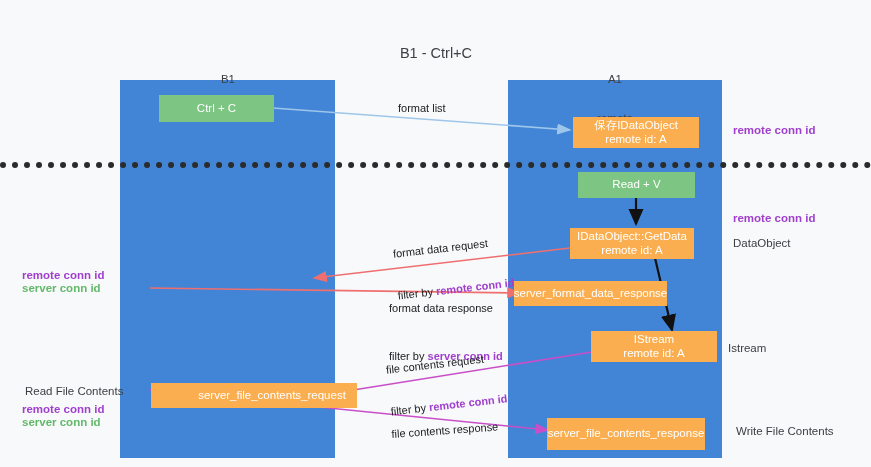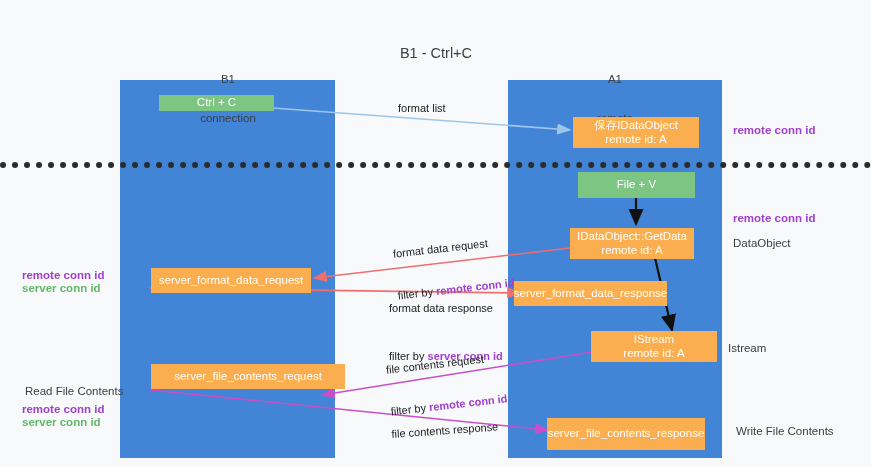--- a/index.html
+++ b/index.html
@@ -109,32 +109,31 @@
 
     <div class="lane-head" style="left:152px;top:47px;width:152px;">
       <div>B1</div>
       <div>connection</div>
     </div>
     <div class="lane-head" style="left:539px;top:47px;width:152px;">
       <div>A1</div>
       <div>remote</div>
     </div>
 
-    <div class="node green" style="left:159px;top:95px;width:115px;height:16px;">Ctrl + C</div>
+    <div class="node green" style="left:159px;top:95px;width:115px;height:27px;">Ctrl + C</div>
 
-    <div class="node orange" style="left:151px;top:268px;width:160px;height:25px;">server_format_data_request</div>
 
-    <div class="node orange" style="left:151px;top:364px;width:194px;height:25px;">server_file_contents_request</div>
+    <div class="node orange" style="left:151px;top:383px;width:170px;height:25px;padding-left:36px;">server_file_contents_request</div>
 
     <div class="node orange" style="left:573px;top:117px;width:126px;height:31px;flex-direction:column;">
       <span>保存IDataObject</span>
       <span>remote id: A</span>
     </div>
 
-    <div class="node green" style="left:578px;top:172px;width:117px;height:26px;">File + V</div>
+    <div class="node green" style="left:578px;top:172px;width:117px;height:26px;">Read + V</div>
 
     <div class="node orange" style="left:570px;top:228px;width:124px;height:31px;flex-direction:column;">
       <span>IDataObject::GetData</span>
       <span>remote id: A</span>
     </div>
 
     <div class="node orange" style="left:514px;top:281px;width:153px;height:25px;">server_format_data_response</div>
 
     <div class="node orange" style="left:591px;top:331px;width:126px;height:31px;flex-direction:column;">
       <span>IStream</span>

